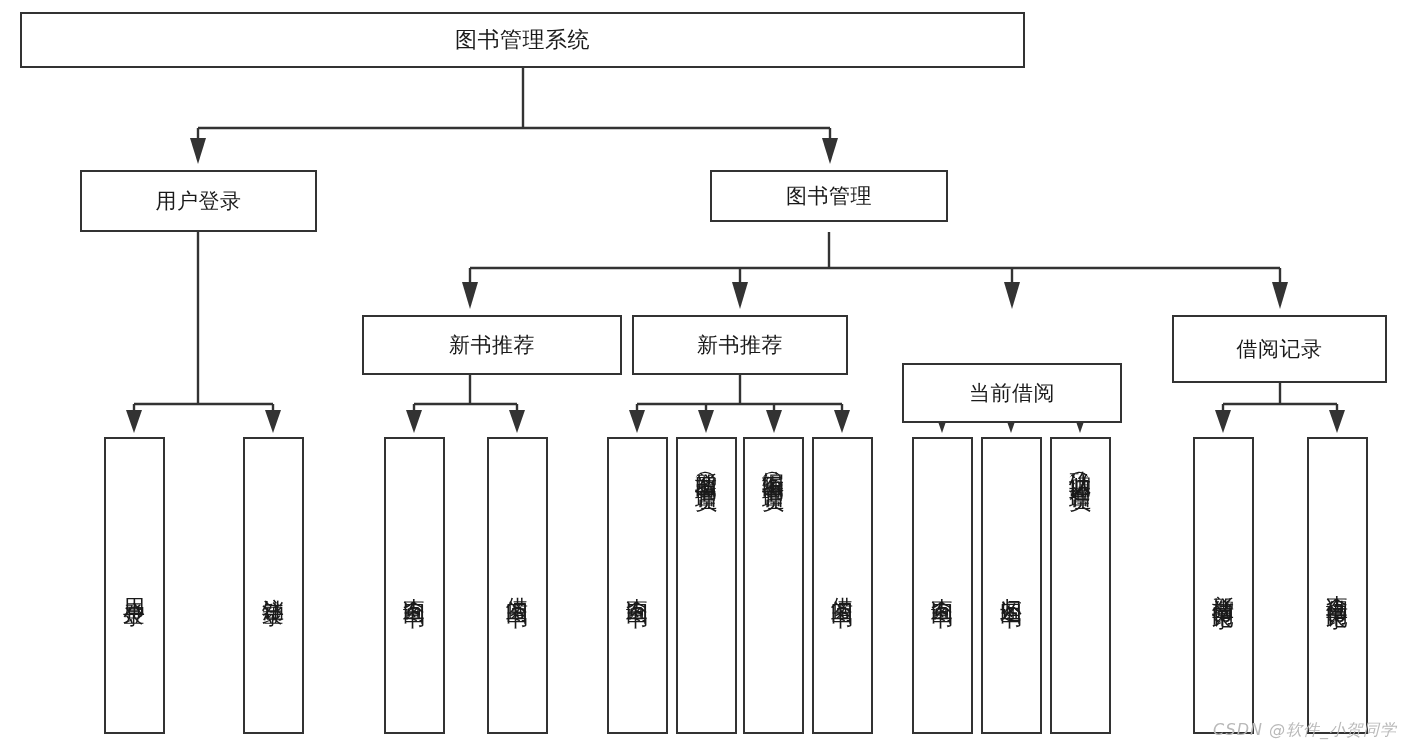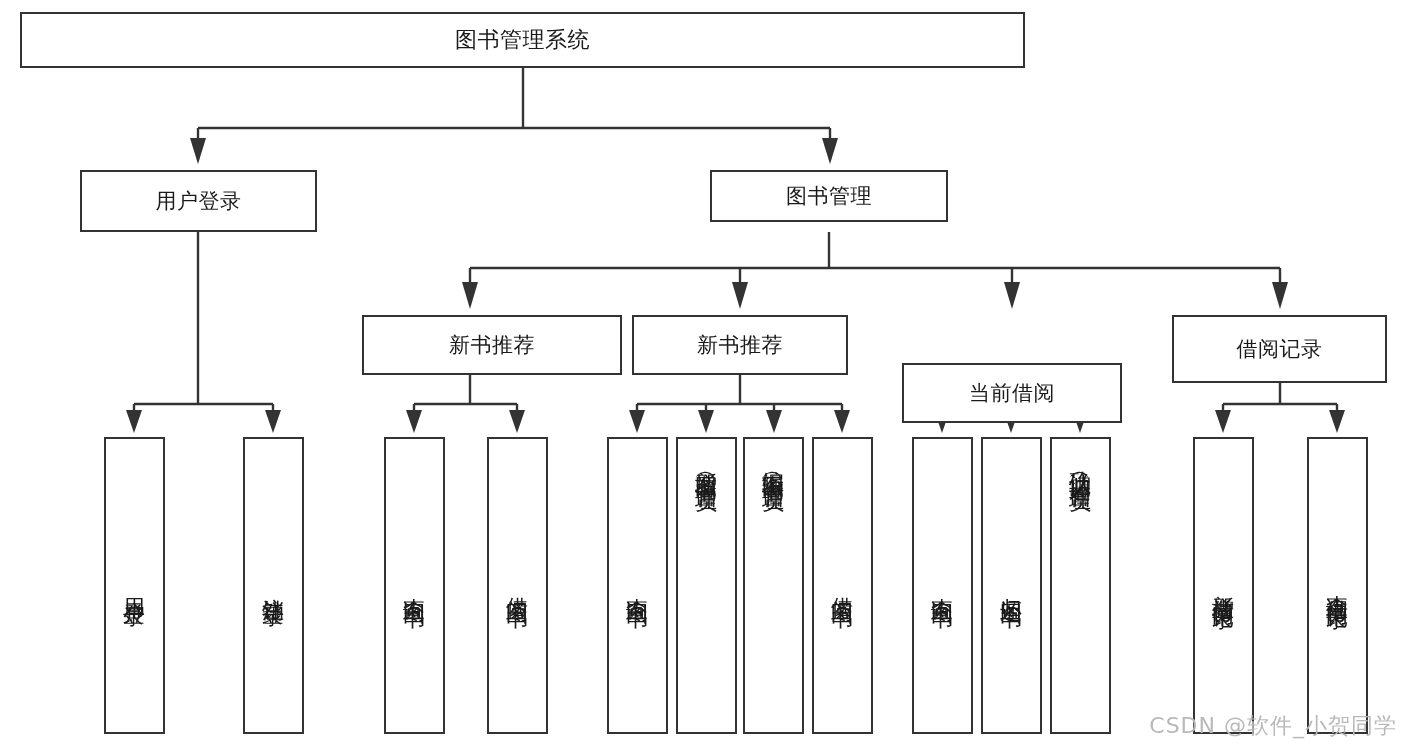--- a/index.html
+++ b/index.html
@@ -72,26 +72,27 @@
     stroke-width:2.4;
     fill:none;
   }
   svg#links polygon{
     fill:#333333;
   }
   #watermark{
     position:absolute;
     right:8px;
     bottom:6px;
-    font-size:22px;
+    font-size:16px;
     color:#b9b9b9;
     letter-spacing:1px;
     z-index:5;
     white-space:nowrap;
     font-family:"DejaVu Sans","Liberation Sans",sans-serif;
+    font-style:italic;
   }
 </style>
 </head>
 <body>
 
 <div id="diagram">
 
   <svg id="links" viewBox="0 0 1405 747">
     <defs></defs>
 

